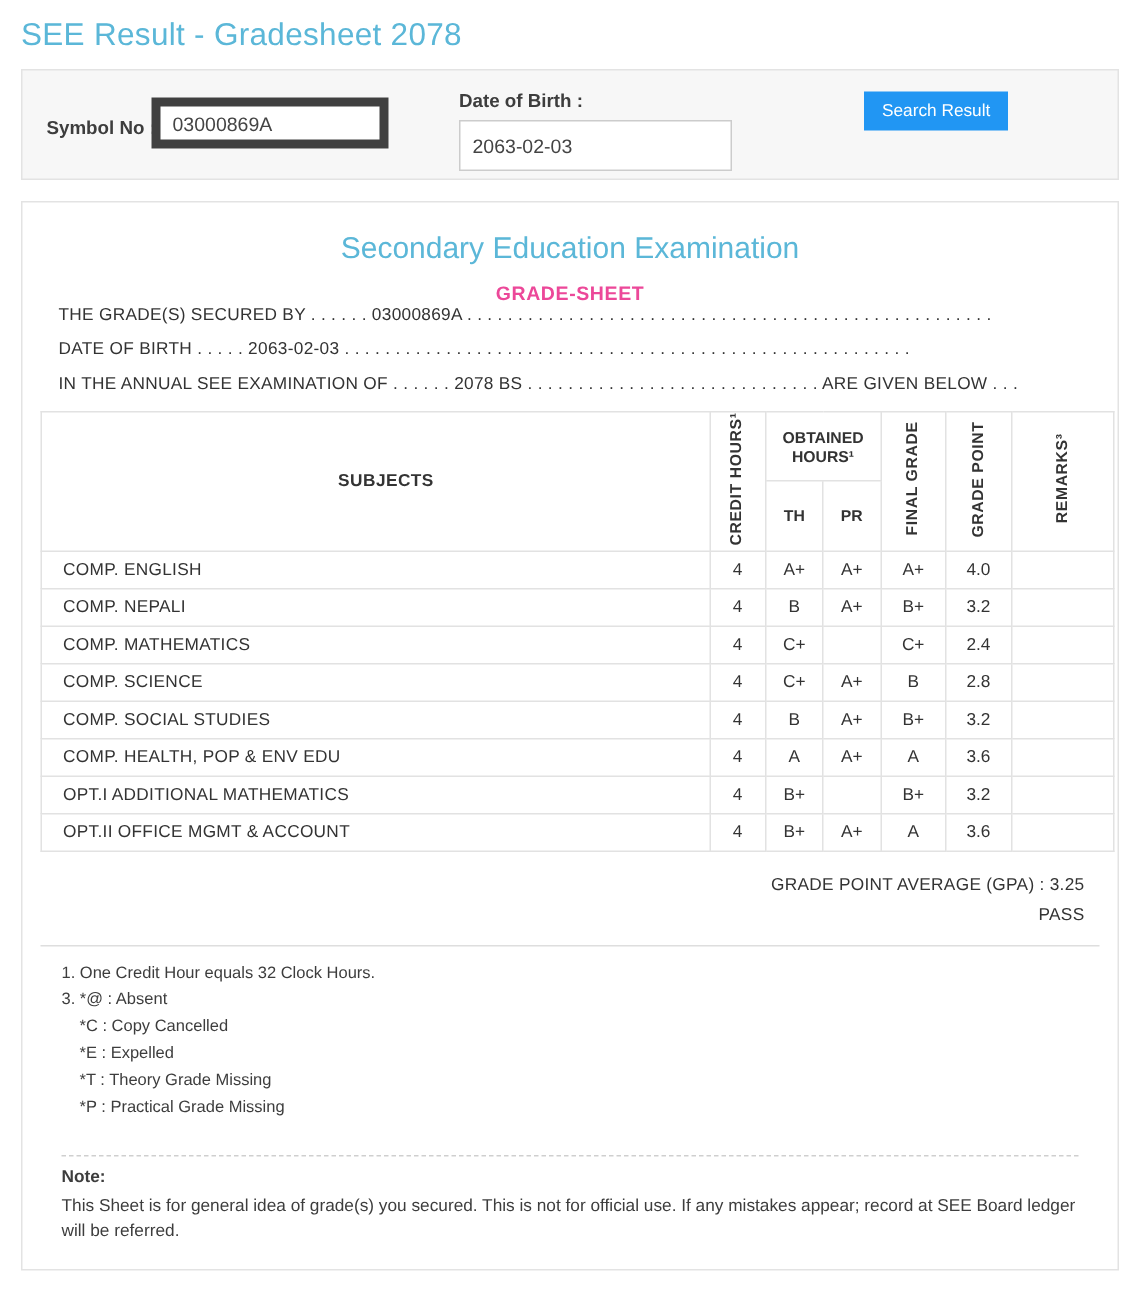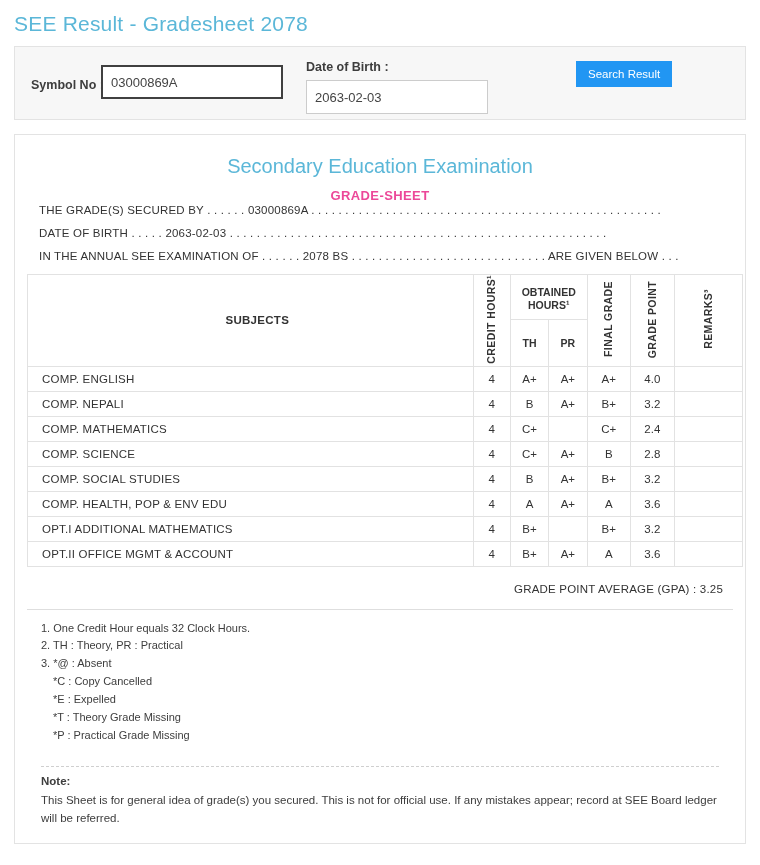--- a/index.html
+++ b/index.html
@@ -38,23 +38,23 @@
     left: 16px;
     top: 31px;
     font-size: 12.5px;
     font-weight: bold;
     color: #3d3d3d;
   }
   .input-symbol {
     position: absolute;
     left: 86px;
     top: 18px;
-    width: 182px;
+    width: 158px;
     height: 34px;
-    border: 2px solid #404040;
+    border: 6px solid #404040;
     background: #ffffff;
     font-size: 13px;
     color: #444444;
     padding: 0 8px;
     font-family: "Liberation Sans", sans-serif;
   }
   .field-dob-label {
     position: absolute;
     left: 291px;
     top: 13px;
@@ -344,26 +344,26 @@
             <td>B+</td>
             <td>A+</td>
             <td>A</td>
             <td>3.6</td>
             <td></td>
           </tr>
         </tbody>
     </table>
 
     <div class="gpa-line">GRADE POINT AVERAGE (GPA) : 3.25</div>
+    <div class="status-line">PASS</div>
 
     <hr class="notes-sep">
 
     <div class="notes" id="footnotes">
         <div>1. One Credit Hour equals 32 Clock Hours.</div>
-        <div>2. TH : Theory, PR : Practical</div>
         <div>3. *@ : Absent</div>
         <div class="sub">*C : Copy Cancelled</div>
         <div class="sub">*E : Expelled</div>
         <div class="sub">*T : Theory Grade Missing</div>
         <div class="sub">*P : Practical Grade Missing</div>
       </div>
 
     <hr class="note-sep2">
 
     <div class="note-title">Note:</div>

